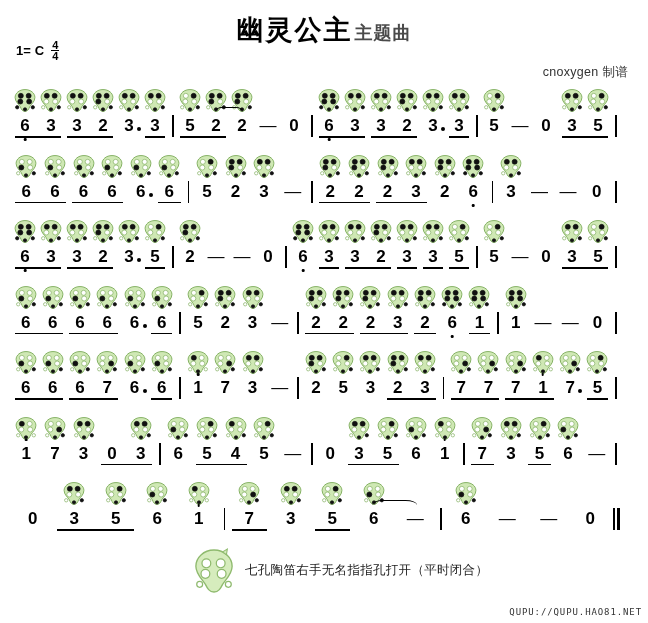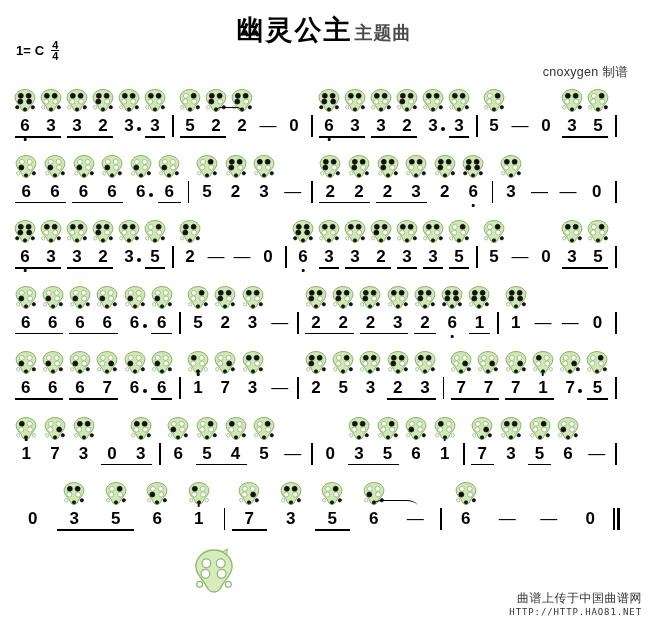--- a/index.html
+++ b/index.html
@@ -1522,21 +1522,21 @@
                C17 46 15 42 13 38 C9 32 3 27 3 19 C3 10 11 2 22 2 Z" fill="#d6ecbd" stroke="#8fba6e" stroke-width="1.4"></path>
       <path d="M31 4 L36 1 L35 7 Z" fill="#d6ecbd" stroke="#8fba6e" stroke-width="1.1"></path>
       <circle cx="14" cy="16" r="4.6" fill="#ffffff" stroke="#8fba6e" stroke-width="1.3"></circle>
       <circle cx="29" cy="16" r="4.6" fill="#ffffff" stroke="#8fba6e" stroke-width="1.3"></circle>
       <circle cx="13" cy="27" r="4.6" fill="#ffffff" stroke="#8fba6e" stroke-width="1.3"></circle>
       <circle cx="30" cy="27" r="4.6" fill="#ffffff" stroke="#8fba6e" stroke-width="1.3"></circle>
       <circle cx="7" cy="38" r="3.1" fill="#ffffff" stroke="#8fba6e" stroke-width="1.3"></circle>
       <circle cx="37" cy="38" r="3.1" fill="#ffffff" stroke="#8fba6e" stroke-width="1.3"></circle>
     </svg>
     <div class="legend-text">
+      <div>七孔陶笛右手无名指指孔打开（平时闭合）</div>
     </div>
   </div>
 
   <div class="watermark">
-    <div class="wm1">曲谱上传于中国曲谱网</div>
-    <div class="wm2">HTTP://HTTP.HAO81.NET</div>
+    <div class="wm2">QUPU://QUPU.HAO81.NET</div>
   </div>
 
 </div>
 
 </body></html>

